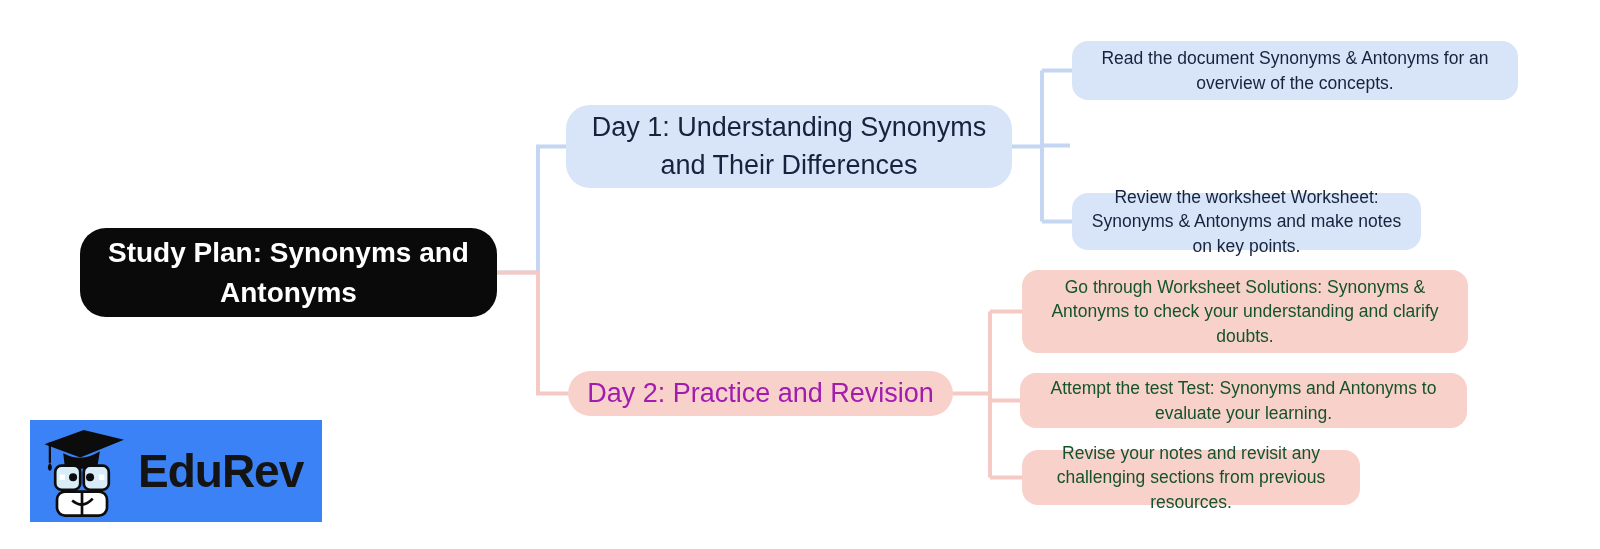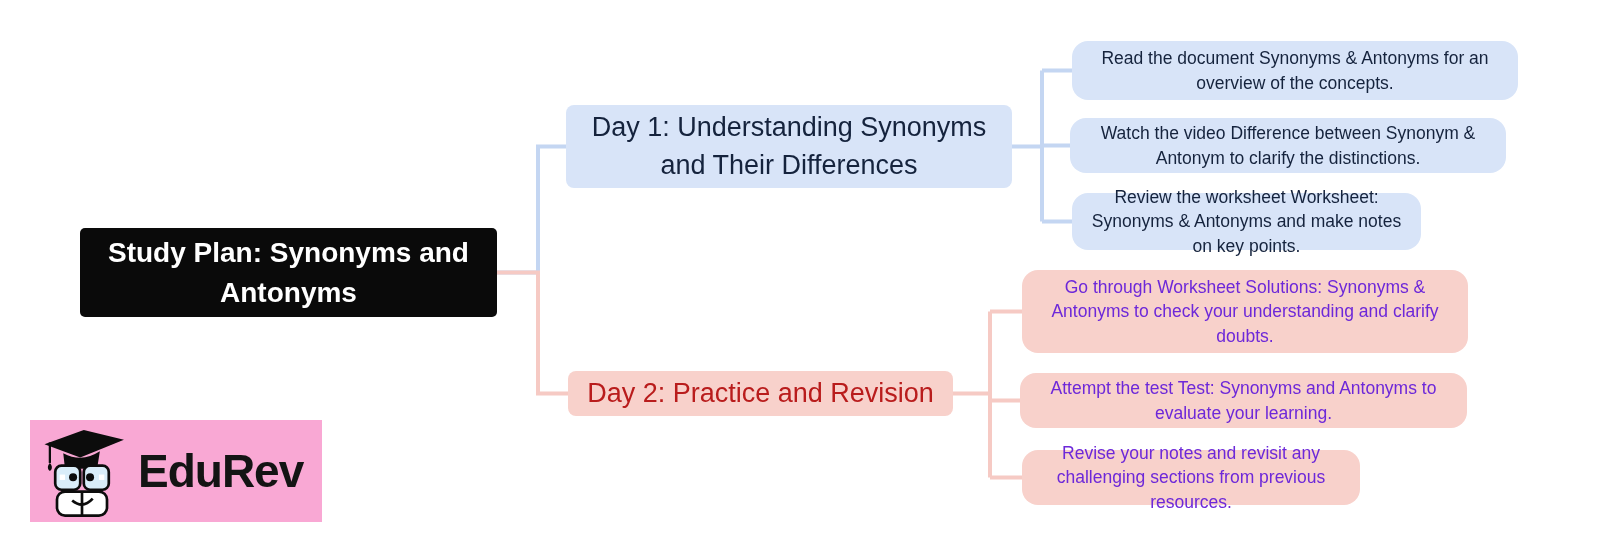--- a/index.html
+++ b/index.html
@@ -4,40 +4,40 @@
 <style>
   html,body{margin:0;padding:0;background:#ffffff;}
   .canvas{
     position:relative;width:1600px;height:549px;background:#ffffff;overflow:hidden;
     font-family:"Liberation Sans", sans-serif;
   }
   .connectors{position:absolute;left:0;top:0;width:1600px;height:549px;}
   .connectors path{fill:none;stroke-width:4;}
   .node{
     position:absolute;display:flex;align-items:center;justify-content:center;
-    text-align:center;box-sizing:border-box;border-radius:8px;padding:4px 16px;
+    text-align:center;box-sizing:border-box;border-radius:24px;padding:4px 16px;
   }
   .root-node{
     left:80px;top:228px;width:417px;height:89px;background:#0a0a0a;color:#ffffff;
-    font-size:28px;font-weight:bold;line-height:1.42;border-radius:5px;
+    font-size:28px;font-weight:bold;line-height:1.42;border-radius:26px;
   }
   .branch-node{font-size:27px;line-height:1.4;}
   .day1-node{left:566px;top:105px;width:446px;height:83px;background:#d8e4f8;color:#15233d;}
-  .day2-node{left:568px;top:371px;width:385px;height:45px;background:#f8d1cb;color:#b91c1c;padding:20px 10px;}
+  .day2-node{left:568px;top:371px;width:385px;height:45px;background:#f8d1cb;color:#a21caf;padding:20px 10px;}
   .leaf{font-size:17.5px;line-height:1.38;border-radius:16px;padding:4px 14px;}
   .leaf-blue{background:#d8e4f8;color:#15233d;}
-  .leaf-pink{background:#f8d1cb;color:#6d28d9;}
+  .leaf-pink{background:#f8d1cb;color:#14532d;}
   .d1t0{left:1072px;top:41px;width:446px;height:59px;}
   .d1t1{left:1070px;top:118px;width:436px;height:55px;}
   .d1t2{left:1072px;top:193px;width:349px;height:57px;}
   .d2t0{left:1022px;top:270px;width:446px;height:83px;}
   .d2t1{left:1020px;top:373px;width:447px;height:55px;}
   .d2t2{left:1022px;top:450px;width:338px;height:55px;padding:4px 10px;}
   .logo{
-    position:absolute;left:30px;top:420px;width:292px;height:102px;background:#f9a8d4;
+    position:absolute;left:30px;top:420px;width:292px;height:102px;background:#3b82f6;
     display:flex;align-items:center;gap:10px;padding-left:6px;box-sizing:border-box;
   }
   .logo-mascot{width:92px;height:100px;flex:0 0 auto;}
   .logo-text{font-size:46px;font-weight:bold;color:#141414;letter-spacing:-1px;}
 </style>
 </head>
 <body>
 
 <div class="canvas">
 
@@ -54,21 +54,20 @@
              M990 311.5 H1022
              M990 400.5 H1020
              M990 477.5 H1022" stroke="#f6cac4"></path>
   </svg>
 
   <div class="node root-node">Study Plan: Synonyms and Antonyms</div>
 
   <div class="node branch-node day1-node">Day 1: Understanding Synonyms and Their Differences</div>
 
   <div class="node leaf leaf-blue d1t0">Read the document Synonyms &amp; Antonyms for an overview of the concepts.</div>
-  <div class="node leaf leaf-blue d1t1">Watch the video Difference between Synonym &amp; Antonym to clarify the distinctions.</div>
   <div class="node leaf leaf-blue d1t2">Review the worksheet Worksheet: Synonyms &amp; Antonyms and make notes on key points.</div>
 
   <div class="node branch-node day2-node">Day 2: Practice and Revision</div>
 
   <div class="node leaf leaf-pink d2t0">Go through Worksheet Solutions: Synonyms &amp; Antonyms to check your understanding and clarify doubts.</div>
   <div class="node leaf leaf-pink d2t1">Attempt the test Test: Synonyms and Antonyms to evaluate your learning.</div>
   <div class="node leaf leaf-pink d2t2">Revise your notes and revisit any challenging sections from previous resources.</div>
 
   <div class="logo">
     <svg class="logo-mascot" viewBox="0 0 100 112" aria-hidden="true">

